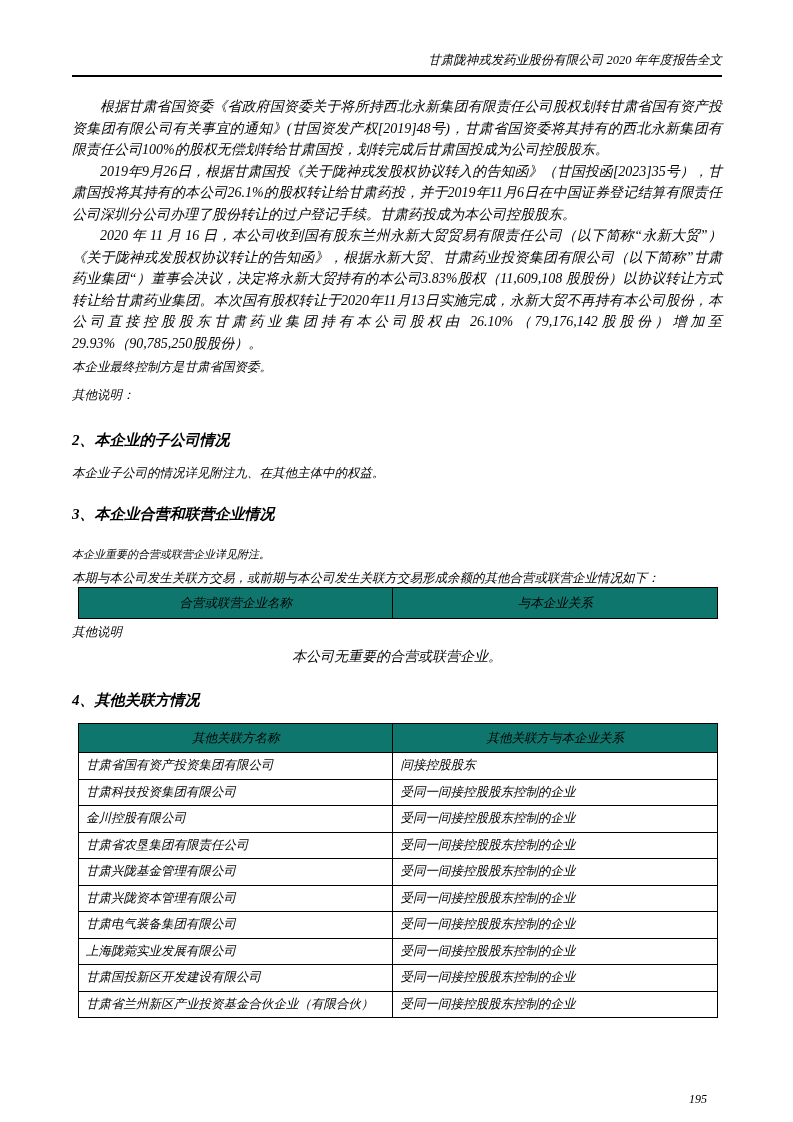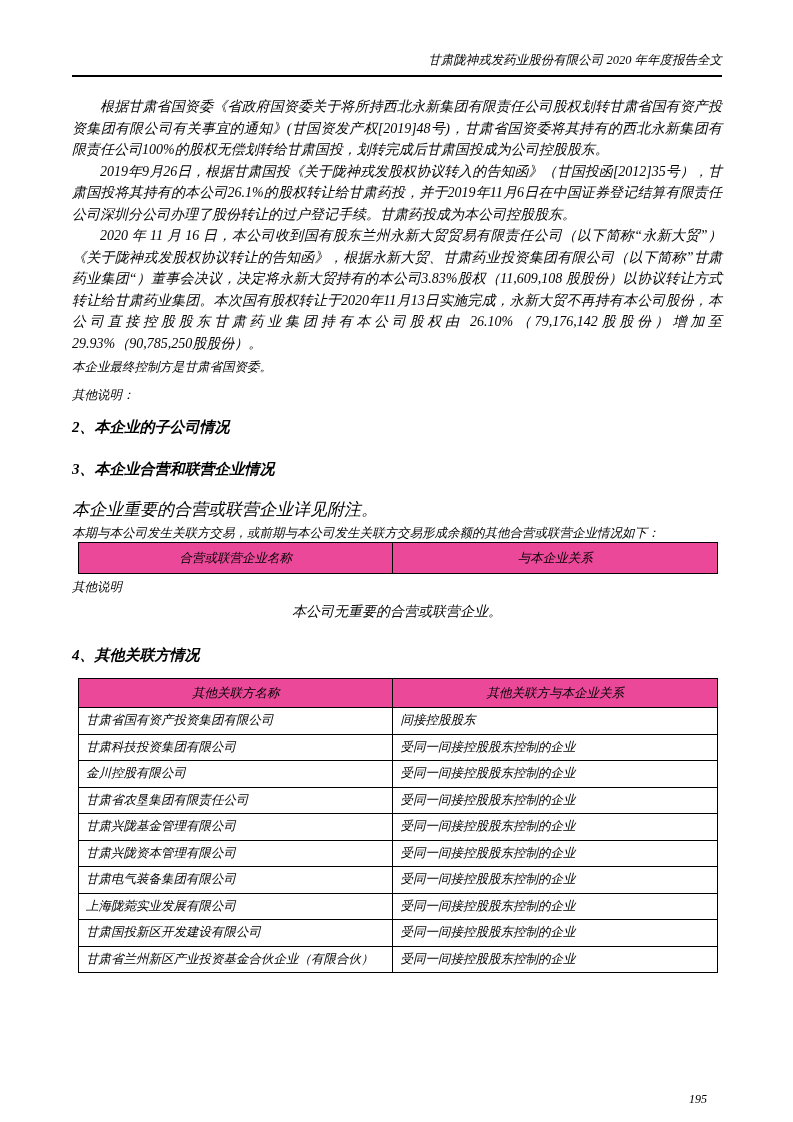--- a/index.html
+++ b/index.html
@@ -27,45 +27,45 @@
   .content { position: absolute; top: 96px; left: 72px; width: 650px; }
   .body-para {
     font-size: 14px;
     line-height: 21.5px;
     text-align: justify;
     text-indent: 28px;
   }
   .note1 { margin-top: 5px;  font-size: 12.5px; line-height: 17px; }
   .note2 { margin-top: 11px; font-size: 12.5px; line-height: 17px; }
   .sec-title { font-size: 15px; line-height: 20px; font-weight: bold; }
-  .sec2-title { margin-top: 13px; }
+  .sec2-title { margin-top: 26px; }
   .sec2-text { margin-top: 15px; font-size: 12.5px; line-height: 17px; }
   .sec3-title { margin-top: 22px; }
-  .sec3-t1 { margin-top: 22px; font-size: 17px; line-height: 17px; }
+  .sec3-t1 { margin-top: 22px; font-size: 11px; line-height: 17px; }
   .sec3-t2 { margin-top: 7px;  font-size: 12.5px; line-height: 17px; }
   .sec3-note { margin-top: 5px; font-size: 12.5px; line-height: 17px; }
   .sec3-conclusion { margin-top: 7px; font-size: 14px; line-height: 18px; text-align: center; }
   .sec4-title { margin-top: 24px; }
   table.doc-table {
     width: 640px;
     margin-left: 6px;
     border-collapse: collapse;
     border: 1.5px solid #000;
     table-layout: fixed;
   }
   table.jv-table { margin-top: 0px; }
   table.rp-table { margin-top: 13px; padding-left: 20px; }
   .doc-table th, .doc-table td {
     border: 1px solid #000;
     font-size: 12.5px;
     font-weight: normal;
     vertical-align: middle;
   }
   .doc-table th {
-    background: #ec4899;
+    background: #0f766e;
     text-align: center;
     height: 31px;
   }
   .rp-table th { height: 29px; }
   .doc-table td { height: 26.5px; text-align: left; padding-left: 7px; }
   .doc-table .col1 { width: 49.2%; }
   .doc-table .col2 { width: 50.8%; }
   .page-num {
     position: absolute;
     top: 1092px; left: 689px;
@@ -75,27 +75,28 @@
 </head>
 <body>
 
 <div class="page">
 
   <div class="doc-header">甘肃陇神戎发药业股份有限公司 2020 年年度报告全文</div>
 
   <div class="content">
 
     <p class="body-para">根据甘肃省国资委《省政府国资委关于将所持西北永新集团有限责任公司股权划转甘肃省国有资产投资集团有限公司有关事宜的通知》(甘国资发产权[2019]48号)，甘肃省国资委将其持有的西北永新集团有限责任公司100%的股权无偿划转给甘肃国投，划转完成后甘肃国投成为公司控股股东。</p>
-    <p class="body-para">2019年9月26日，根据甘肃国投《关于陇神戎发股权协议转入的告知函》（甘国投函[2012]35号），甘肃国投将其持有的本公司26.1%的股权转让给甘肃药投，并于2019年11月6日在中国证券登记结算有限责任公司深圳分公司办理了股份转让的过户登记手续。甘肃药投成为本公司控股股东。</p>
+    <p class="body-para">2019年9月26日，根据甘肃国投《关于陇神戎发股权协议转入的告知函》（甘国投函[2023]35号），甘肃国投将其持有的本公司26.1%的股权转让给甘肃药投，并于2019年11月6日在中国证券登记结算有限责任公司深圳分公司办理了股份转让的过户登记手续。甘肃药投成为本公司控股股东。</p>
     <p class="body-para">2020 年 11 月 16 日，本公司收到国有股东兰州永新大贸贸易有限责任公司（以下简称“永新大贸”）《关于陇神戎发股权协议转让的告知函》，根据永新大贸、甘肃药业投资集团有限公司（以下简称”甘肃药业集团“）董事会决议，决定将永新大贸持有的本公司3.83%股权（11,609,108 股股份）以协议转让方式转让给甘肃药业集团。本次国有股权转让于2020年11月13日实施完成，永新大贸不再持有本公司股份，本公司直接控股股东甘肃药业集团持有本公司股权由 26.10%（79,176,142股股份）增加至 29.93%（90,785,250股股份）。</p>
 
     <p class="note1">本企业最终控制方是甘肃省国资委。</p>
     <p class="note2">其他说明：</p>
 
     <h2 class="sec-title sec2-title">2、本企业的子公司情况</h2>
+    <p class="sec2-text">本企业子公司的情况详见附注九、在其他主体中的权益。</p>
 
     <h2 class="sec-title sec3-title">3、本企业合营和联营企业情况</h2>
     <p class="sec3-t1">本企业重要的合营或联营企业详见附注。</p>
     <p class="sec3-t2">本期与本公司发生关联方交易，或前期与本公司发生关联方交易形成余额的其他合营或联营企业情况如下：</p>
 
     <table class="doc-table jv-table">
       <thead>
         <tr>
           <th class="col1">合营或联营企业名称</th>
           <th class="col2">与本企业关系</th>

